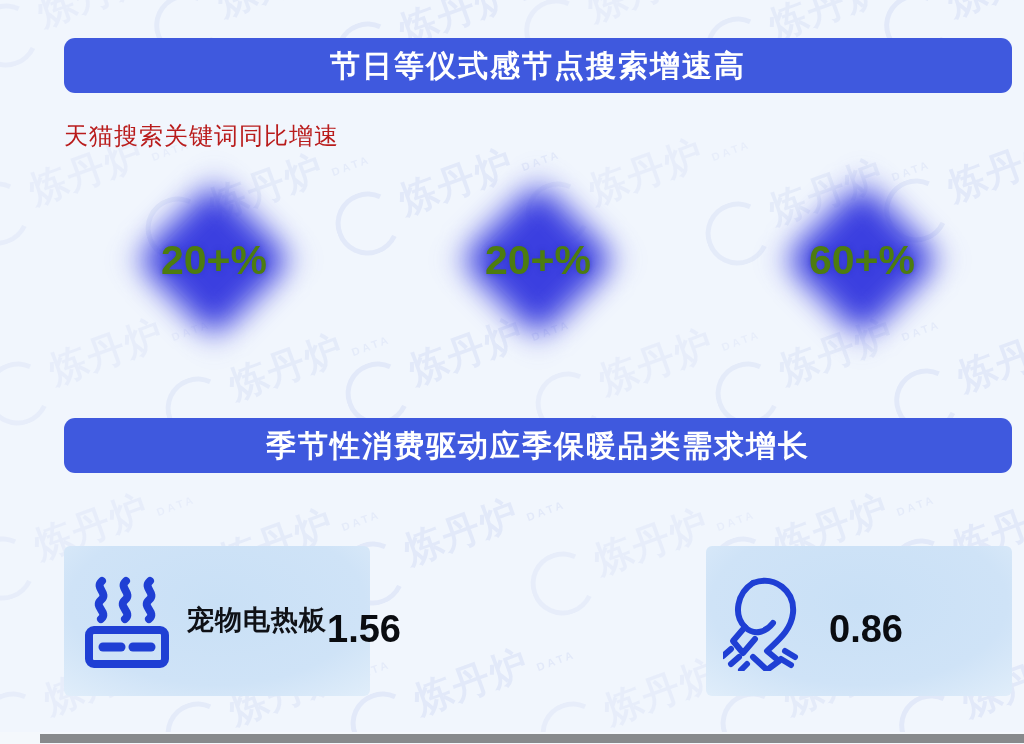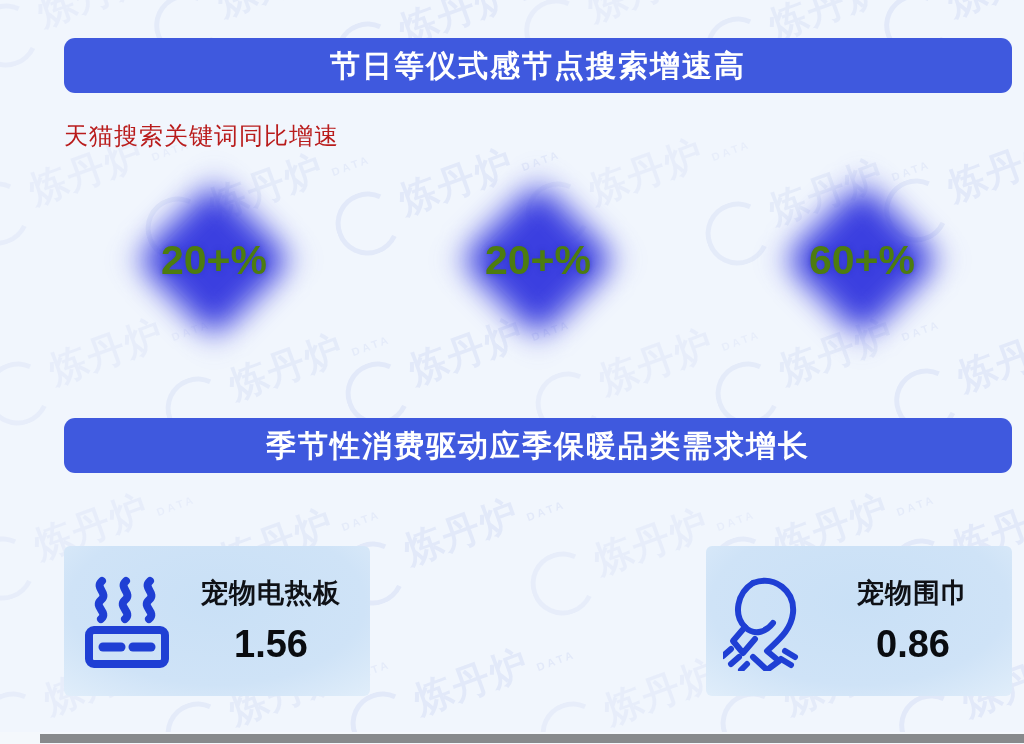--- a/index.html
+++ b/index.html
@@ -181,21 +181,21 @@
     flex: none;
     display: flex;
     align-items: center;
     justify-content: center;
   }
   .factor-icon svg { display: block; }
   .factor-text {
     margin-left: 12px;
     width: 168px;
     display: flex;
-    flex-direction: column;
+    flex-direction: row;
     align-items: center;
   }
   .factor-name {
     color: #0f1116;
     font-size: 27px;
     font-weight: 700;
     letter-spacing: 1px;
     white-space: nowrap;
     line-height: 1.1;
   }
@@ -329,21 +329,20 @@
           <path d="M30 12 C14 22 10 44 22 56 C32 66 44 60 50 52"></path>
           <path d="M22 56 L10 70 L20 82 L32 68"></path>
           <path d="M8 78 l-8 7"></path>
           <path d="M16 86 l-8 7"></path>
           <path d="M24 93 l-6 6"></path>
           <path d="M62 80 l10 6"></path>
           <path d="M58 88 l10 6"></path>
         </svg>
       </div>
       <div class="factor-text">
-        <div class="factor-name">宠物围巾</div>
         <div class="factor-value">0.86</div>
       </div>
     </div>
 
   </div>
 
 </div>
 
 <div id="h-scrollbar">
   <div id="h-scrollbar-thumb"></div>

